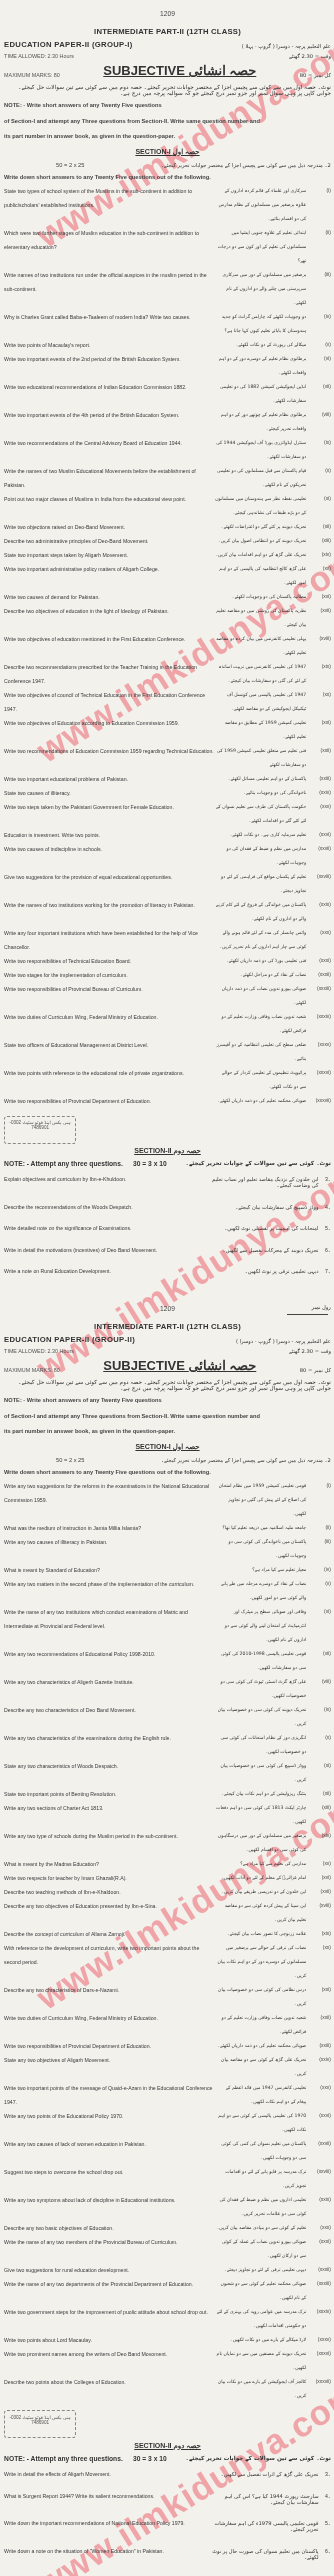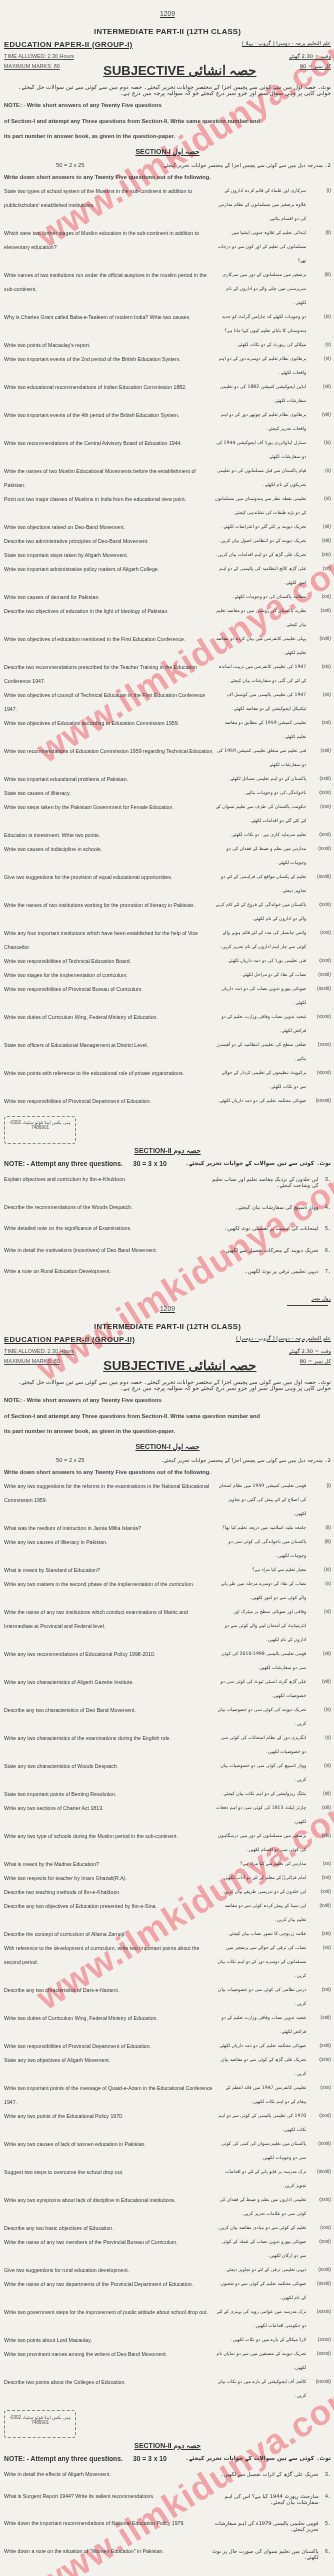--- a/index.html
+++ b/index.html
@@ -8,21 +8,21 @@
     background: #f3f1ec;
     font-family: "Liberation Sans", sans-serif;
     color: #2a2a2a;
     position: relative;
     overflow-x: hidden;
   }
   .page { position: relative; width: 335px; }
   .paper { position: relative; padding: 0 4.1px 5.2px 4.1px; }
   .code { text-align: center; font-size: 6.7px; color: #444; padding-top: 10.3px; height: 11.3px; }
   .title { text-align: center; font-size: 7.7px; font-weight: bold; letter-spacing: 0.2px; margin: 5.2px 0 4.1px 0; color: #333; }
-  .row { display: flex; justify-content: space-between; align-items: flex-start; text-decoration: underline; }
+  .row { display: flex; justify-content: space-between; align-items: flex-end; }
   .paper-name { font-size: 7.7px; font-weight: bold; letter-spacing: 0.3px; color: #333; }
   .urdu { font-family: "DejaVu Sans", sans-serif; direction: rtl; font-size: 5.2px; color: #333; }
   .meta { font-size: 5.4px; color: #555; margin: 4.1px 0; }
   .subjective { font-size: 13px; font-weight: bold; text-decoration: underline; color: #333; }
   .note { font-size: 5.7px; font-weight: bold; color: #444; line-height: 15.5px; }
   .note-urdu { direction: rtl; font-family: "DejaVu Sans", sans-serif; font-size: 5.7px; color: #333; padding: 2.1px 0; }
   .section-head { text-align: center; font-size: 7px; font-weight: bold; text-decoration: underline; margin: 3.1px 0; color: #333; }
   .marks-row { display: flex; justify-content: space-between; font-size: 5.7px; padding: 3.1px 0; }
   .marks-row .m { padding-left: 52px; color: #444; }
   .instr { font-size: 5.7px; font-weight: bold; color: #444; margin: 3.1px 0 4.1px 0; }

